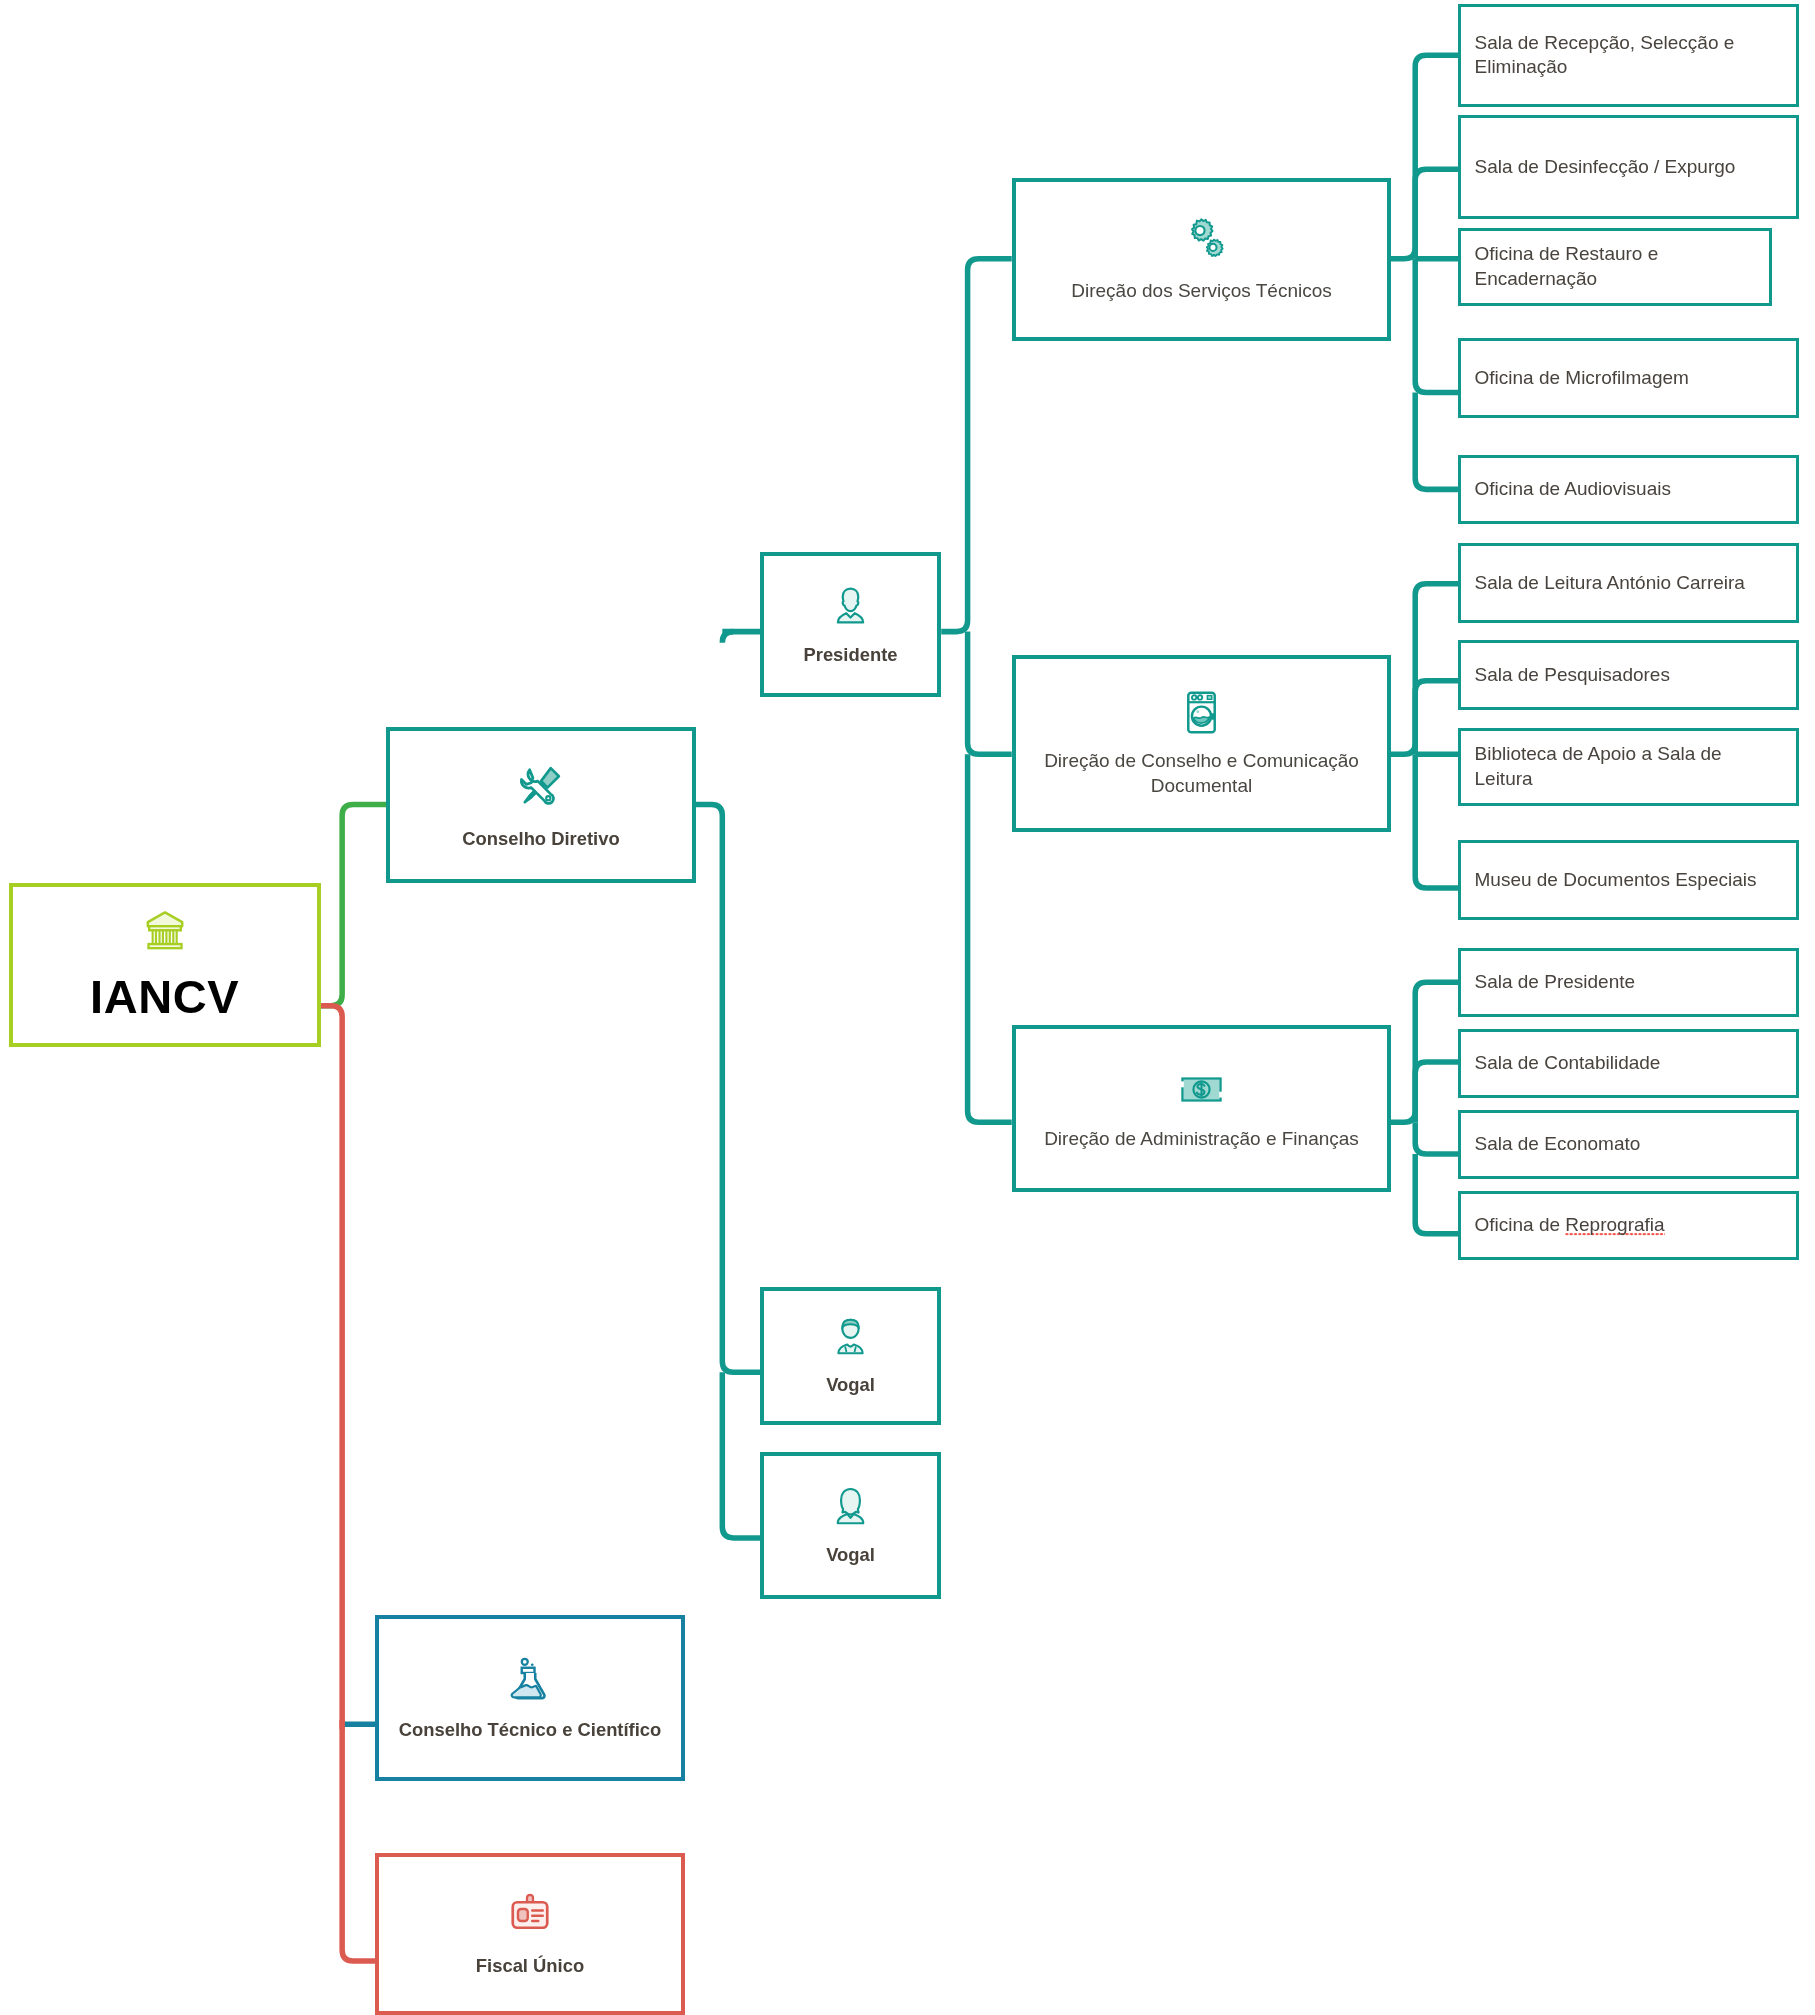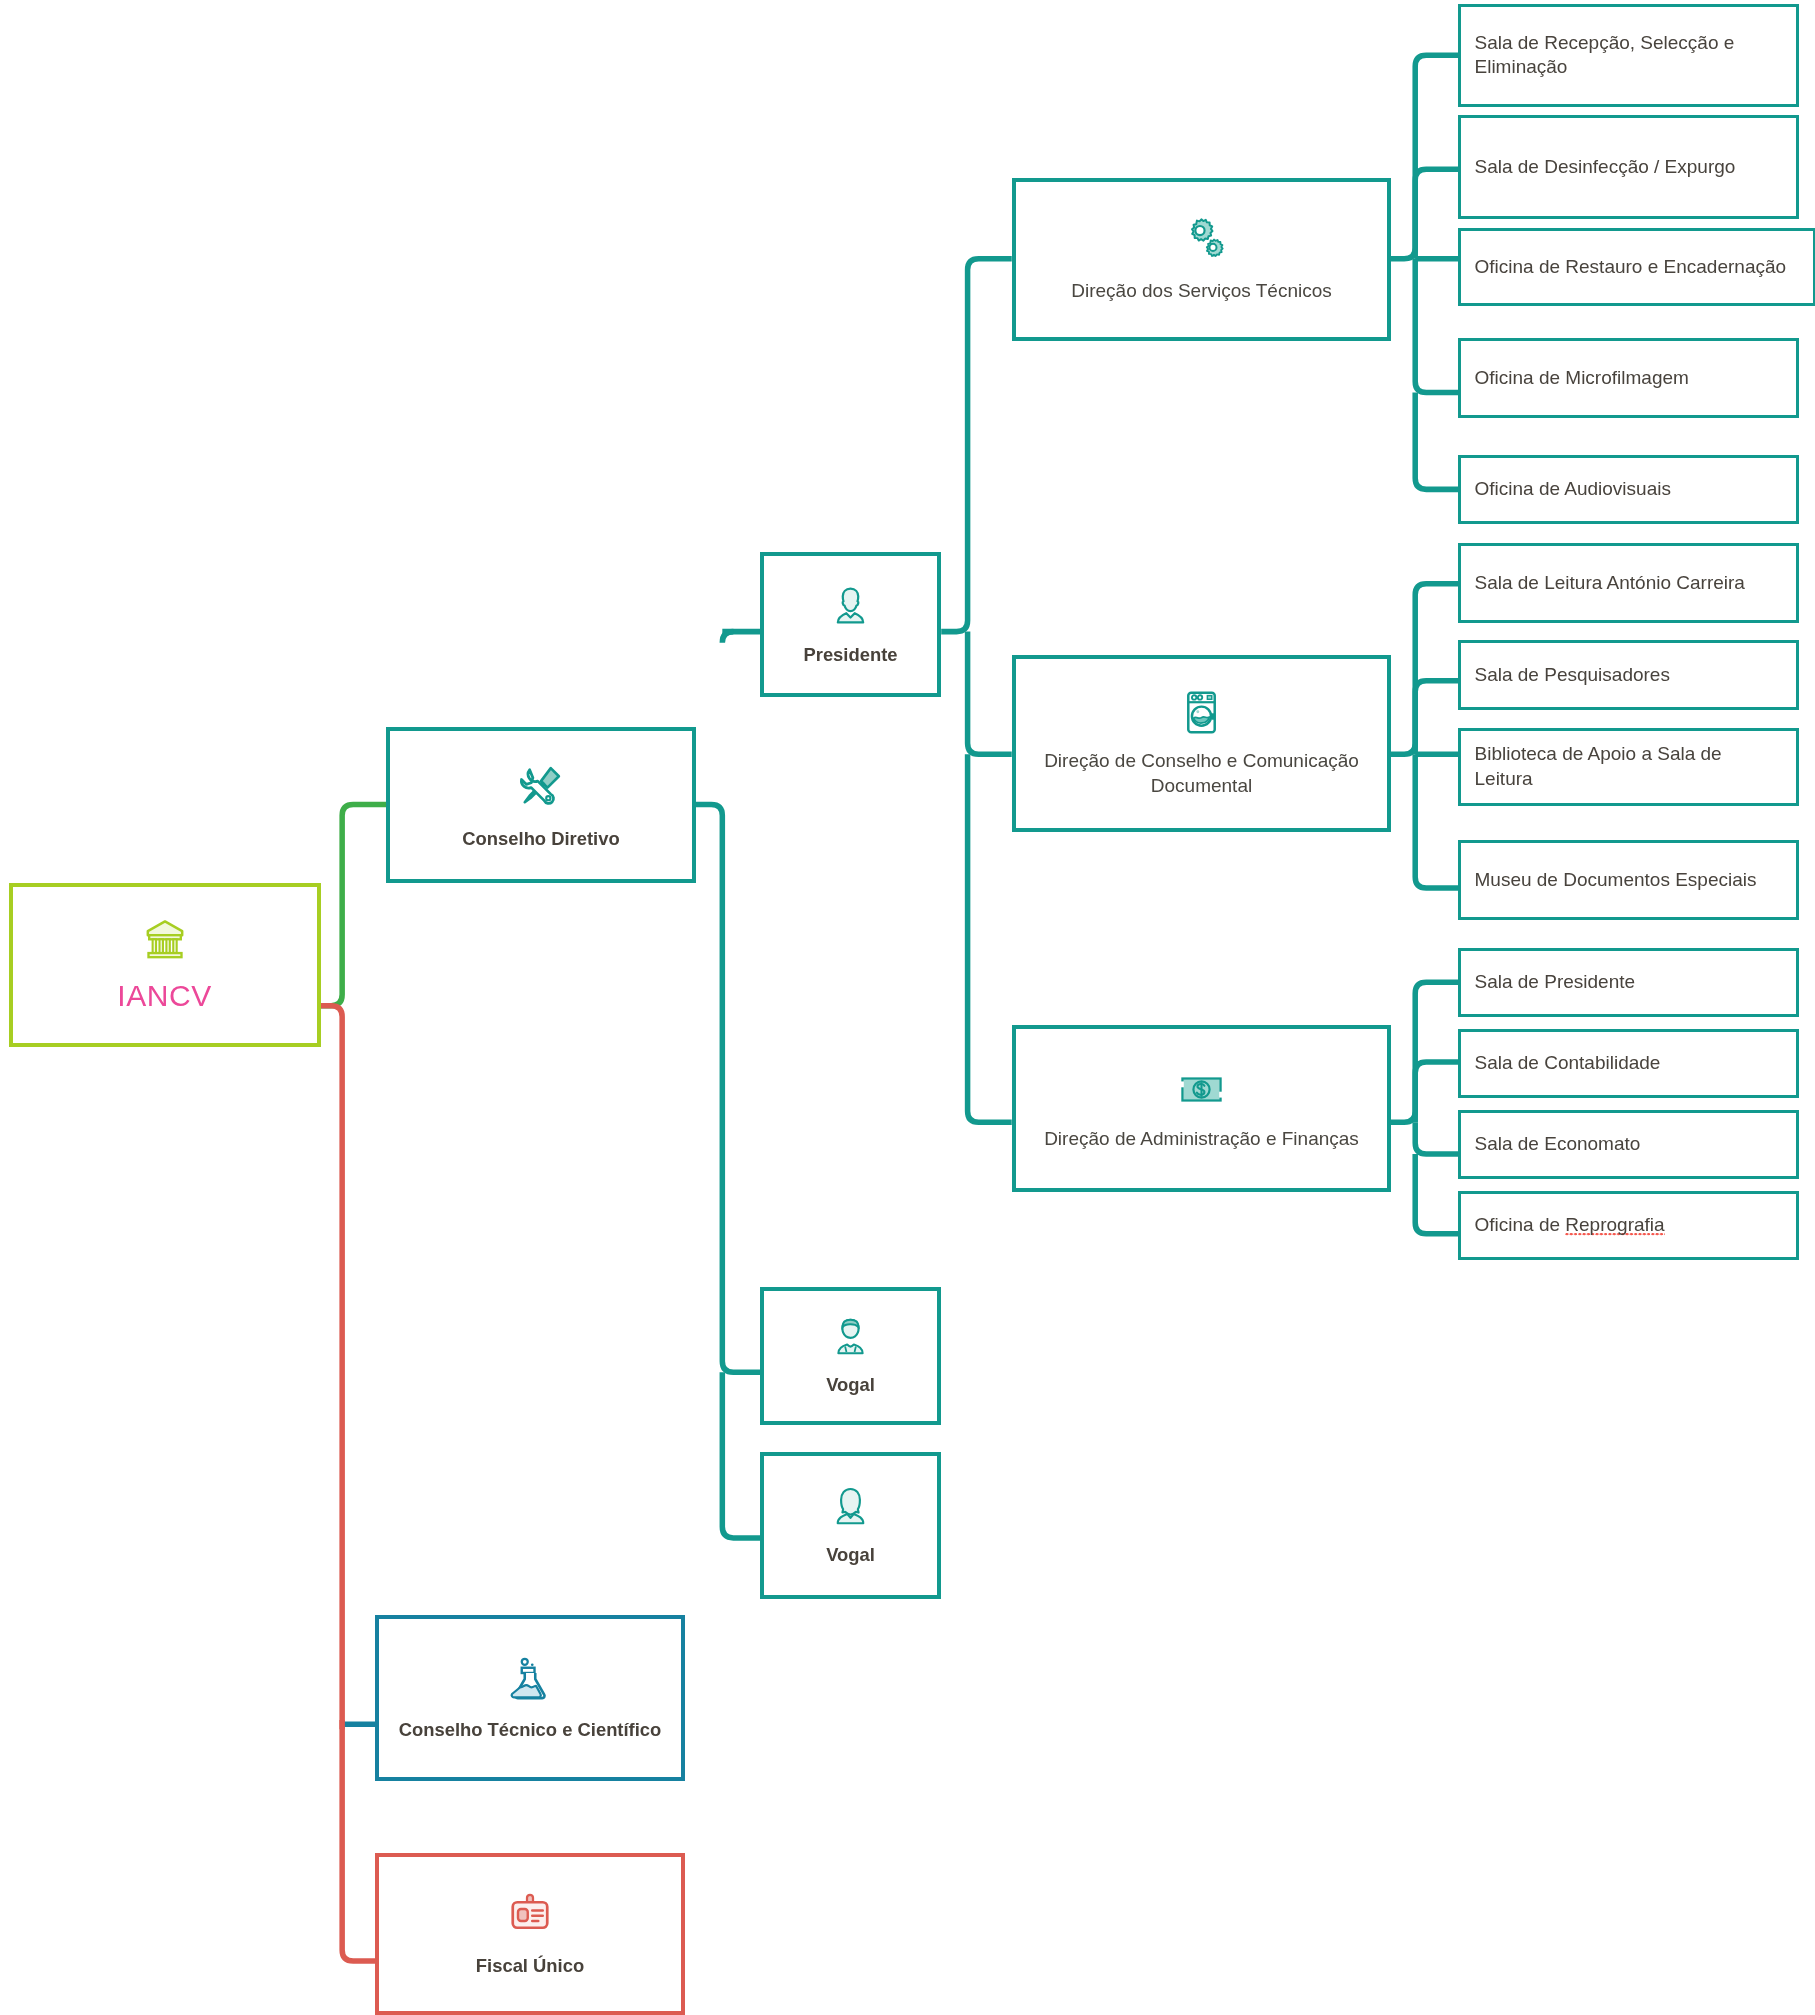--- a/index.html
+++ b/index.html
@@ -10,21 +10,21 @@
 
   svg.links{position:absolute;left:0;top:0;width:1815px;height:2015px;
             pointer-events:none;}
 
   .node{position:absolute;box-sizing:border-box;background:#ffffff;
         display:flex;flex-direction:column;align-items:center;
         justify-content:center;z-index:5;}
 
   
   .node.root{border:4.3px solid #A7CE22;}
-  .node.root .label{font-size:30px;font-weight:normal;color:#ec4899;
+  .node.root .label{font-size:47px;font-weight:bold;color:#000000;
                     letter-spacing:0.6px;line-height:1.05;}
   .node.root .ico{margin-bottom:18.4px;}
 
   
   .node.teal{border:4.3px solid #12998E;}
   .node.teal .label{font-size:18.4px;font-weight:bold;color:#48423B;
                     line-height:1.22;text-align:center;}
   .node.teal .ico{margin-bottom:16px;}
 
   
@@ -230,21 +230,21 @@
     </span>
     <span class="label">Direção de Administração e Finanças</span>
   </div>
 
   <div class="leaf" style="left:1458px;top:3.7px;width:341px;height:103px;">
     <span class="label">Sala de Recepção, Selecção e Eliminação</span>
   </div>
   <div class="leaf" style="left:1458px;top:115px;width:341px;height:104px;">
     <span class="label">Sala de Desinfecção / Expurgo</span>
   </div>
-  <div class="leaf" style="left:1458px;top:228px;width:358px;height:78px;">
+  <div class="leaf" style="left:1458px;top:228px;width:314px;height:78px;">
     <span class="label">Oficina de Restauro e Encadernação</span>
   </div>
   <div class="leaf" style="left:1458px;top:338px;width:341px;height:80px;">
     <span class="label">Oficina de Microfilmagem</span>
   </div>
   <div class="leaf" style="left:1458px;top:455px;width:341px;height:69px;">
     <span class="label">Oficina de Audiovisuais</span>
   </div>
 
   <div class="leaf" style="left:1458px;top:543px;width:341px;height:80px;">

